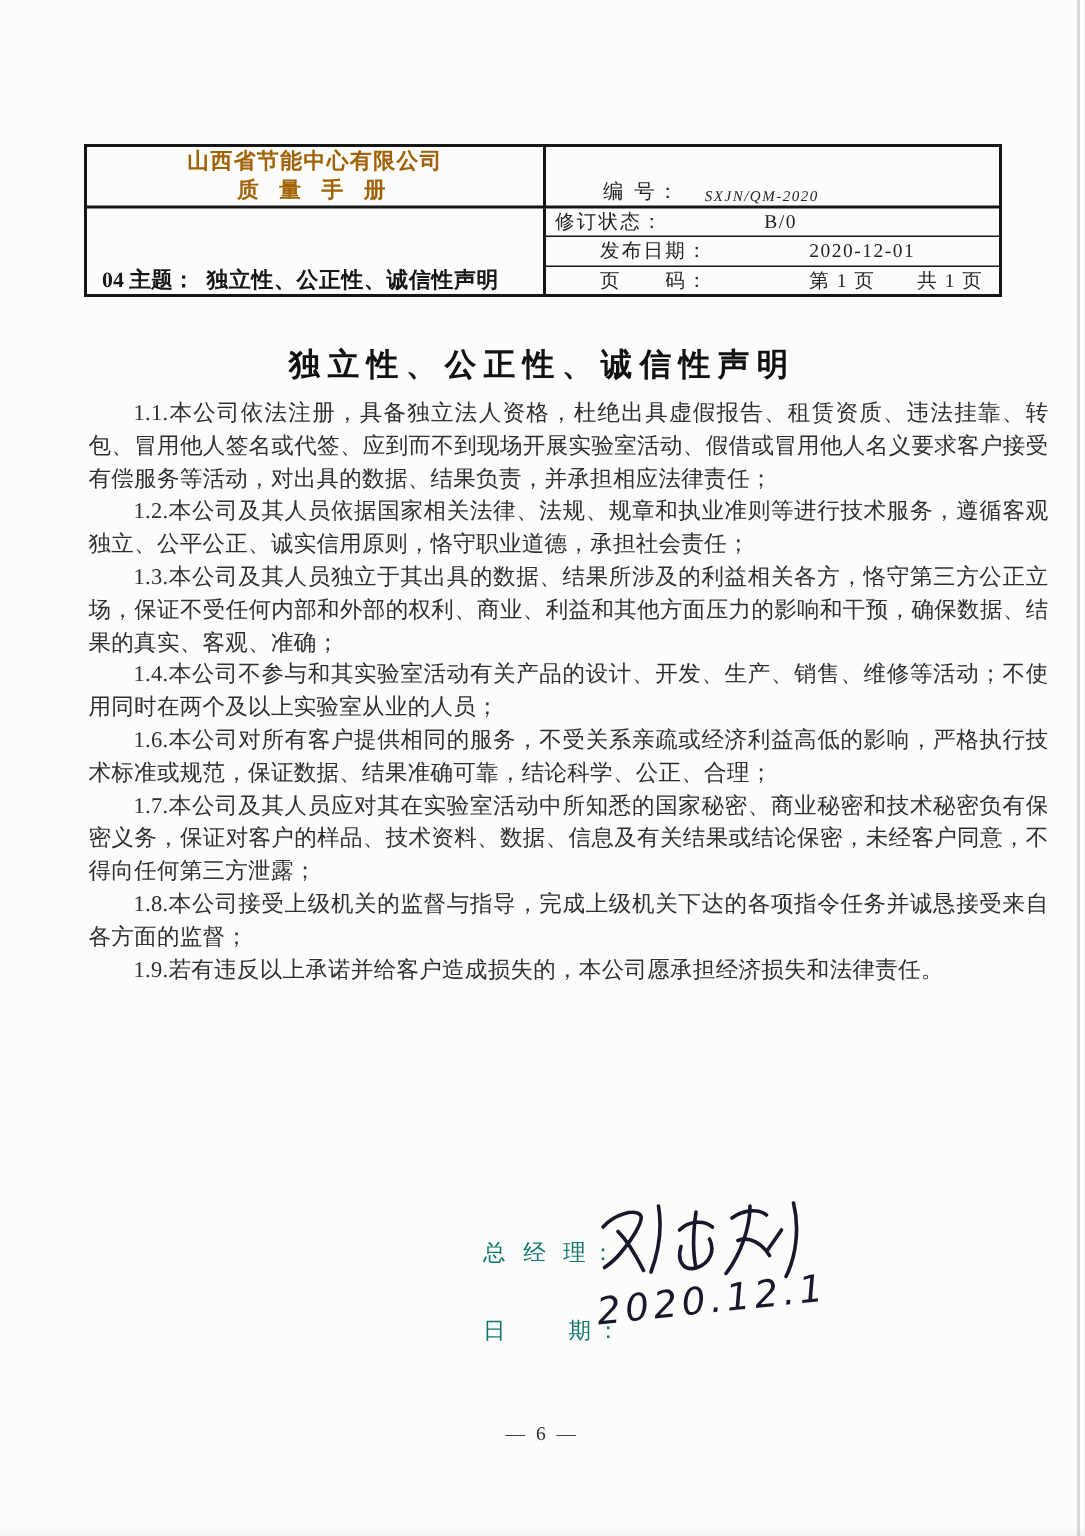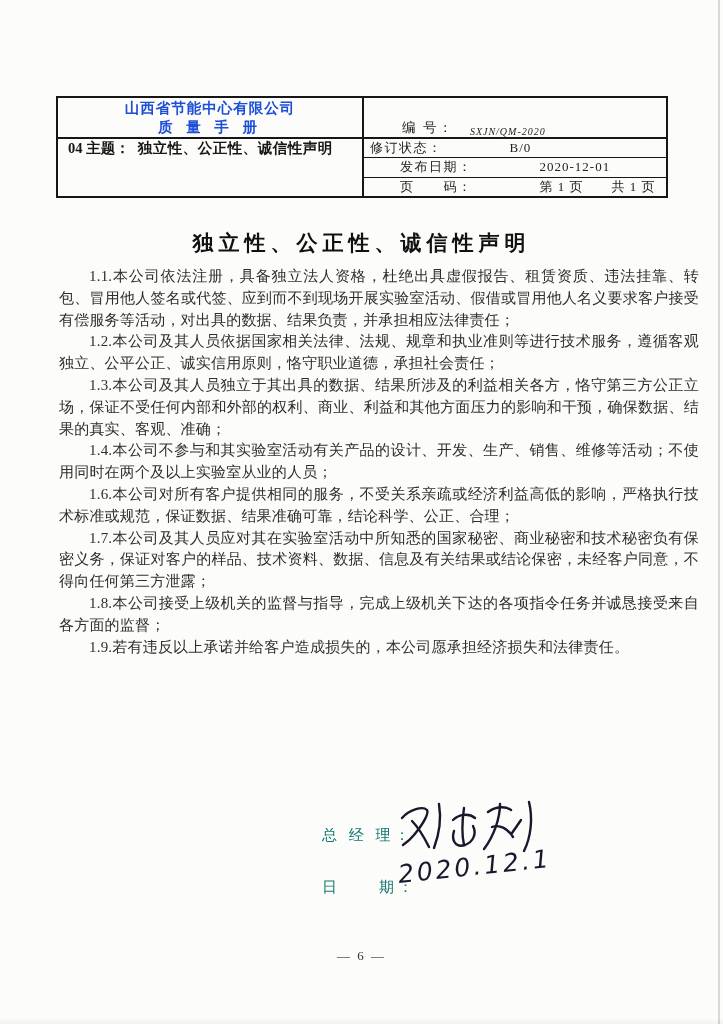--- a/index.html
+++ b/index.html
@@ -28,32 +28,32 @@
     grid-template-rows:41px 57px;
     border:2px solid #161616;
     box-sizing:border-box;
     background:#fcfcfa;
   }
   .cell{box-sizing:border-box;}
   .cell-company{
     border-right:2px solid #161616;border-bottom:2px solid #161616;
     display:flex;flex-direction:column;align-items:center;justify-content:center;
     font-weight:bold;font-size:14.5px;line-height:1.28;letter-spacing:1px;
-    color:#1d4ed8;
+    color:#a16207;
   }
   .cell-company .manual{letter-spacing:5px;}
   .cell-docno{
     border-bottom:2px solid #161616;
     display:flex;align-items:flex-end;
     padding-left:38px;font-size:13.5px;letter-spacing:2px;color:#222;
   }
   .cell-docno .val{font-style:italic;letter-spacing:1px;margin-left:16px;font-size:10px;}
   .cell-subject{
     border-right:2px solid #161616;
-    display:flex;align-items:flex-start;
+    display:flex;align-items:flex-end;
     padding-left:10px;font-weight:bold;font-size:14.5px;color:#161616;
   }
   .cell-subject .subj-val{margin-left:8px;letter-spacing:.5px;}
   .cell-meta{display:flex;flex-direction:column;}
   .subrow{
     flex:1;display:flex;align-items:center;
     padding-left:6px;font-size:13px;letter-spacing:1.5px;color:#222;
     box-sizing:border-box;
     gap:48px;
   }

